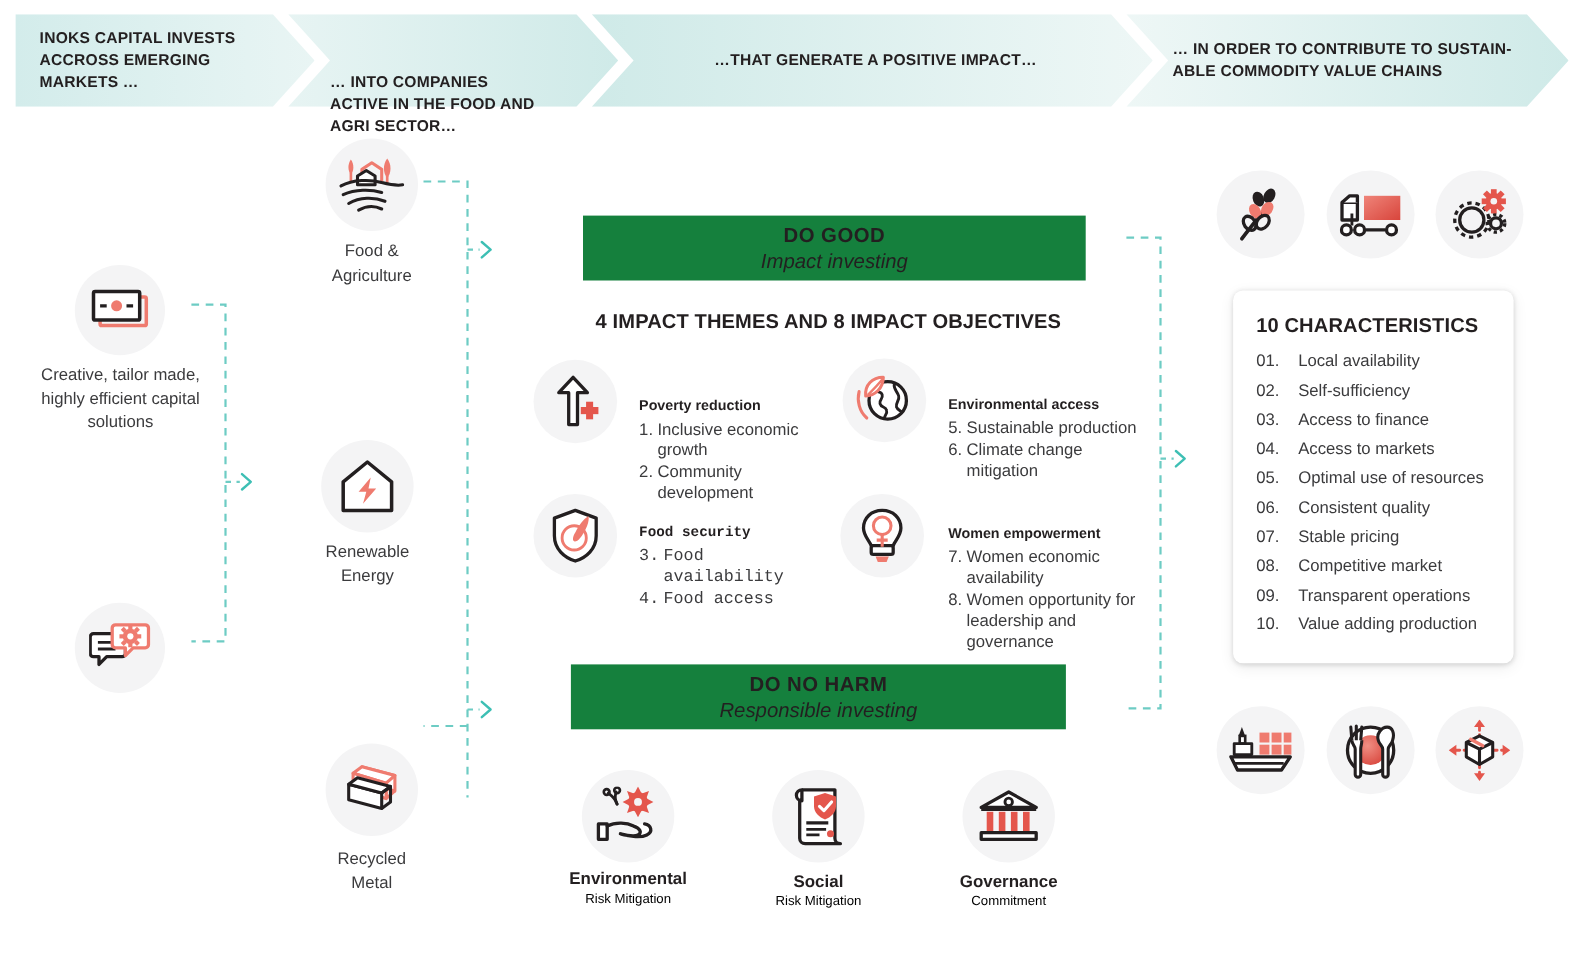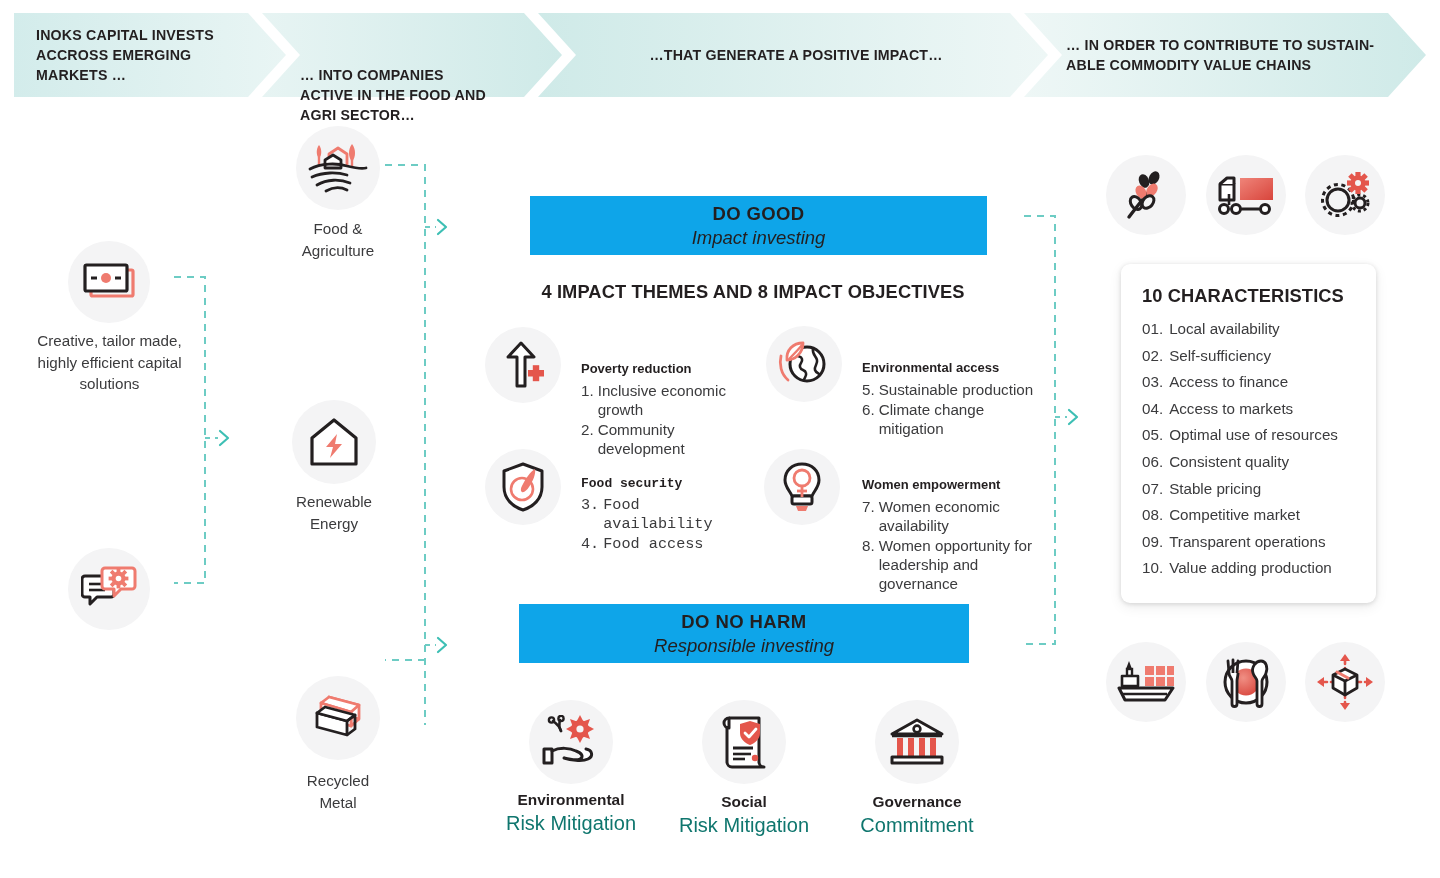--- a/index.html
+++ b/index.html
@@ -37,21 +37,21 @@
     position: absolute; text-align: center;
     font-size: 15.2px; line-height: 1.42; color: #3b3b3d;
   }
 
   
   .conn { position: absolute; }
   .conn svg { display: block; overflow: visible; }
 
   
   .tealbar {
-    position: absolute; background: #0ea5e9;
+    position: absolute; background: #15803d;
     display: flex; flex-direction: column;
     align-items: center; justify-content: center;
   }
   .tealbar .t1 { font-weight: bold; font-size: 18.5px; letter-spacing: .4px; }
   .tealbar .t2 { font-style: italic; font-size: 18.5px; margin-top: 2px; }
 
   #themes-title {
     position: absolute; left: 519px; top: 281px; width: 468px;
     text-align: center; font-weight: bold; font-size: 18.3px; letter-spacing: .1px;
   }
@@ -63,37 +63,37 @@
   .theme li {
     font-size: 15.2px; line-height: 1.26; color: #3b3b3d;
     display: flex; gap: 4px; margin-top: 1px;
   }
   .theme li .num { flex: 0 0 auto; }
   .theme li .txt { flex: 1 1 auto; }
 
   
   .dnh { position: absolute; text-align: center; width: 190px; }
   .dnh .d1 { font-weight: bold; font-size: 15.4px; line-height: 1.3; }
-  .dnh .d2 { font-size: 20px; line-height: 1.3; color: #0f766e; }
+  .dnh .d2 { font-size: 12px; line-height: 1.3; color: #000000; }
 
   
   #char-card {
     position: absolute; left: 1121px; top: 264px; width: 255px; height: 339px;
     background: #ffffff; border-radius: 9px;
     box-shadow: 0 1px 5px rgba(0,0,0,.14), 0 4px 14px rgba(0,0,0,.07);
   }
   #char-title {
     position: absolute; left: 21px; top: 21px;
     font-weight: bold; font-size: 18.3px; letter-spacing: .1px;
   }
   #char-list { position: absolute; left: 21px; top: 57px; right: 10px; }
   #char-list li {
     list-style: none; font-size: 15.2px; color: #3b3b3d;
     line-height: 1.0; margin-bottom: 11.4px;
-    display: flex; gap: 6px;
+    display: flex; gap: 17px;
   }
 </style>
 </head>
 <body>
 
 <div id="stage">
 
   <div id="banner">
 
     <div class="chev" style="left:0px; width:272px;">

